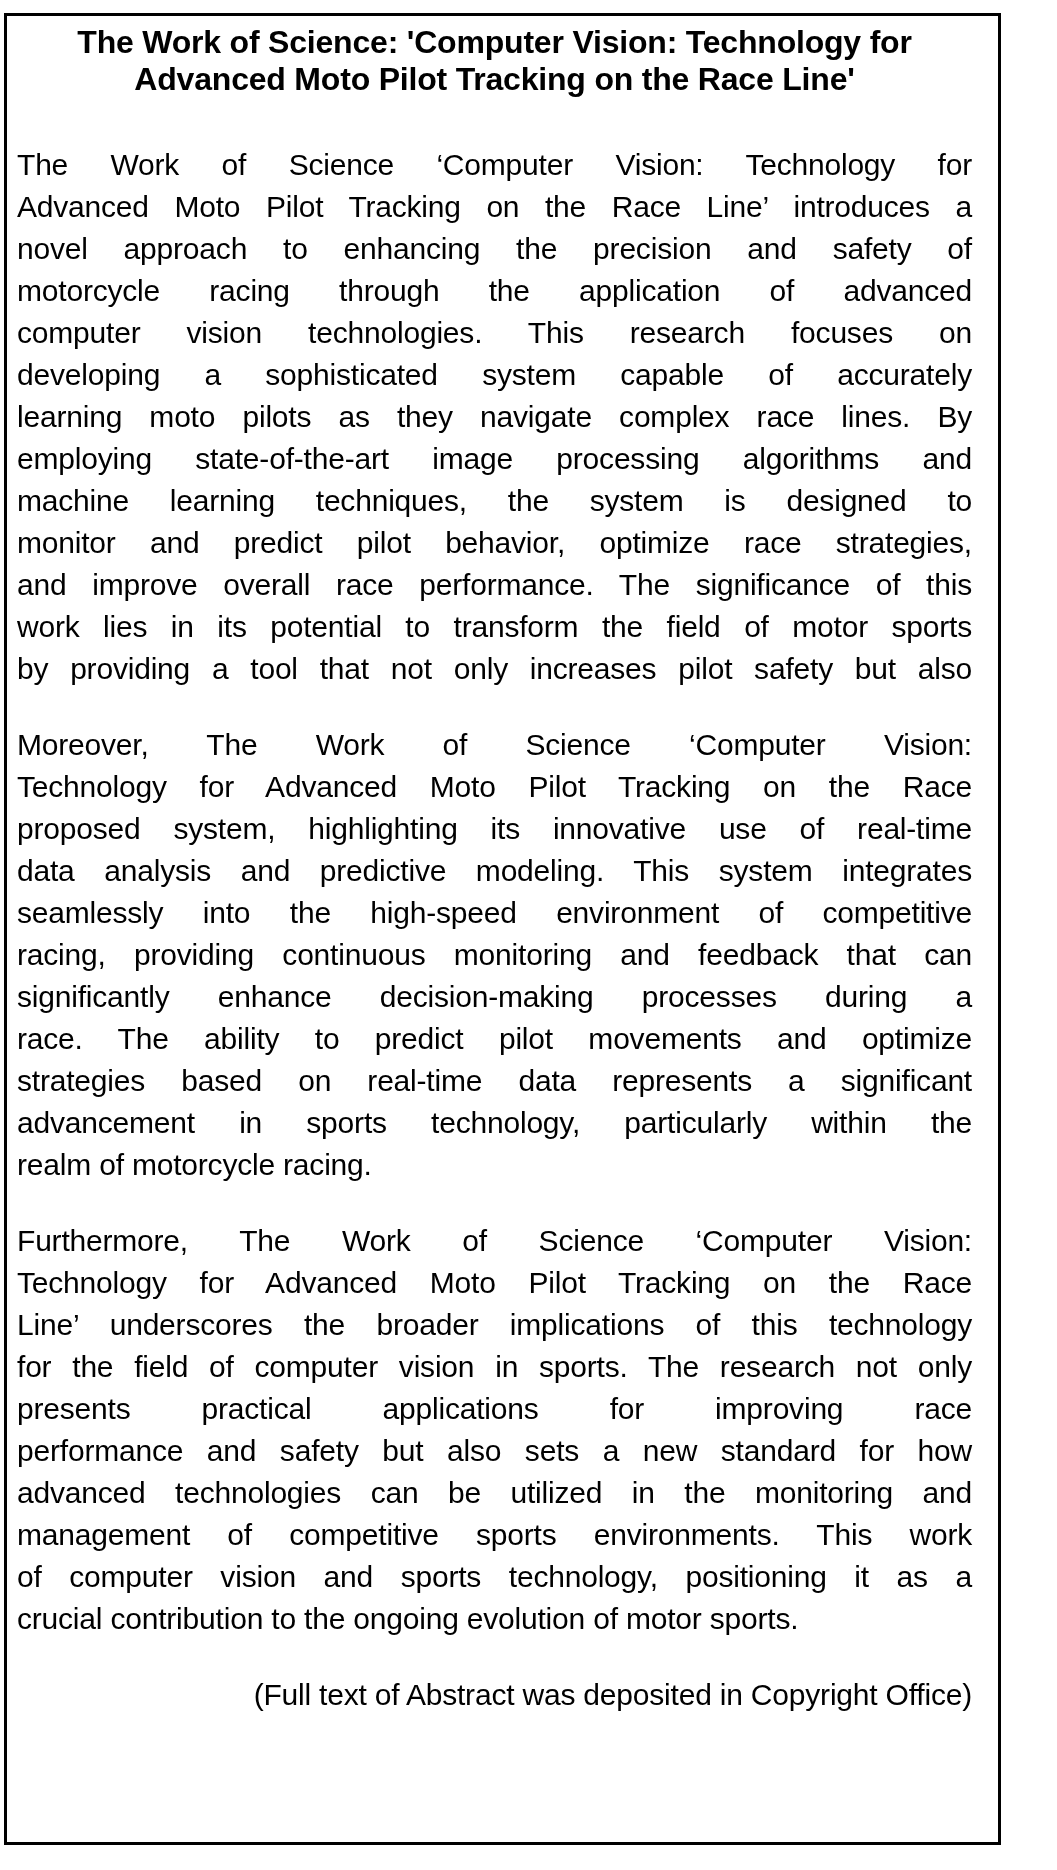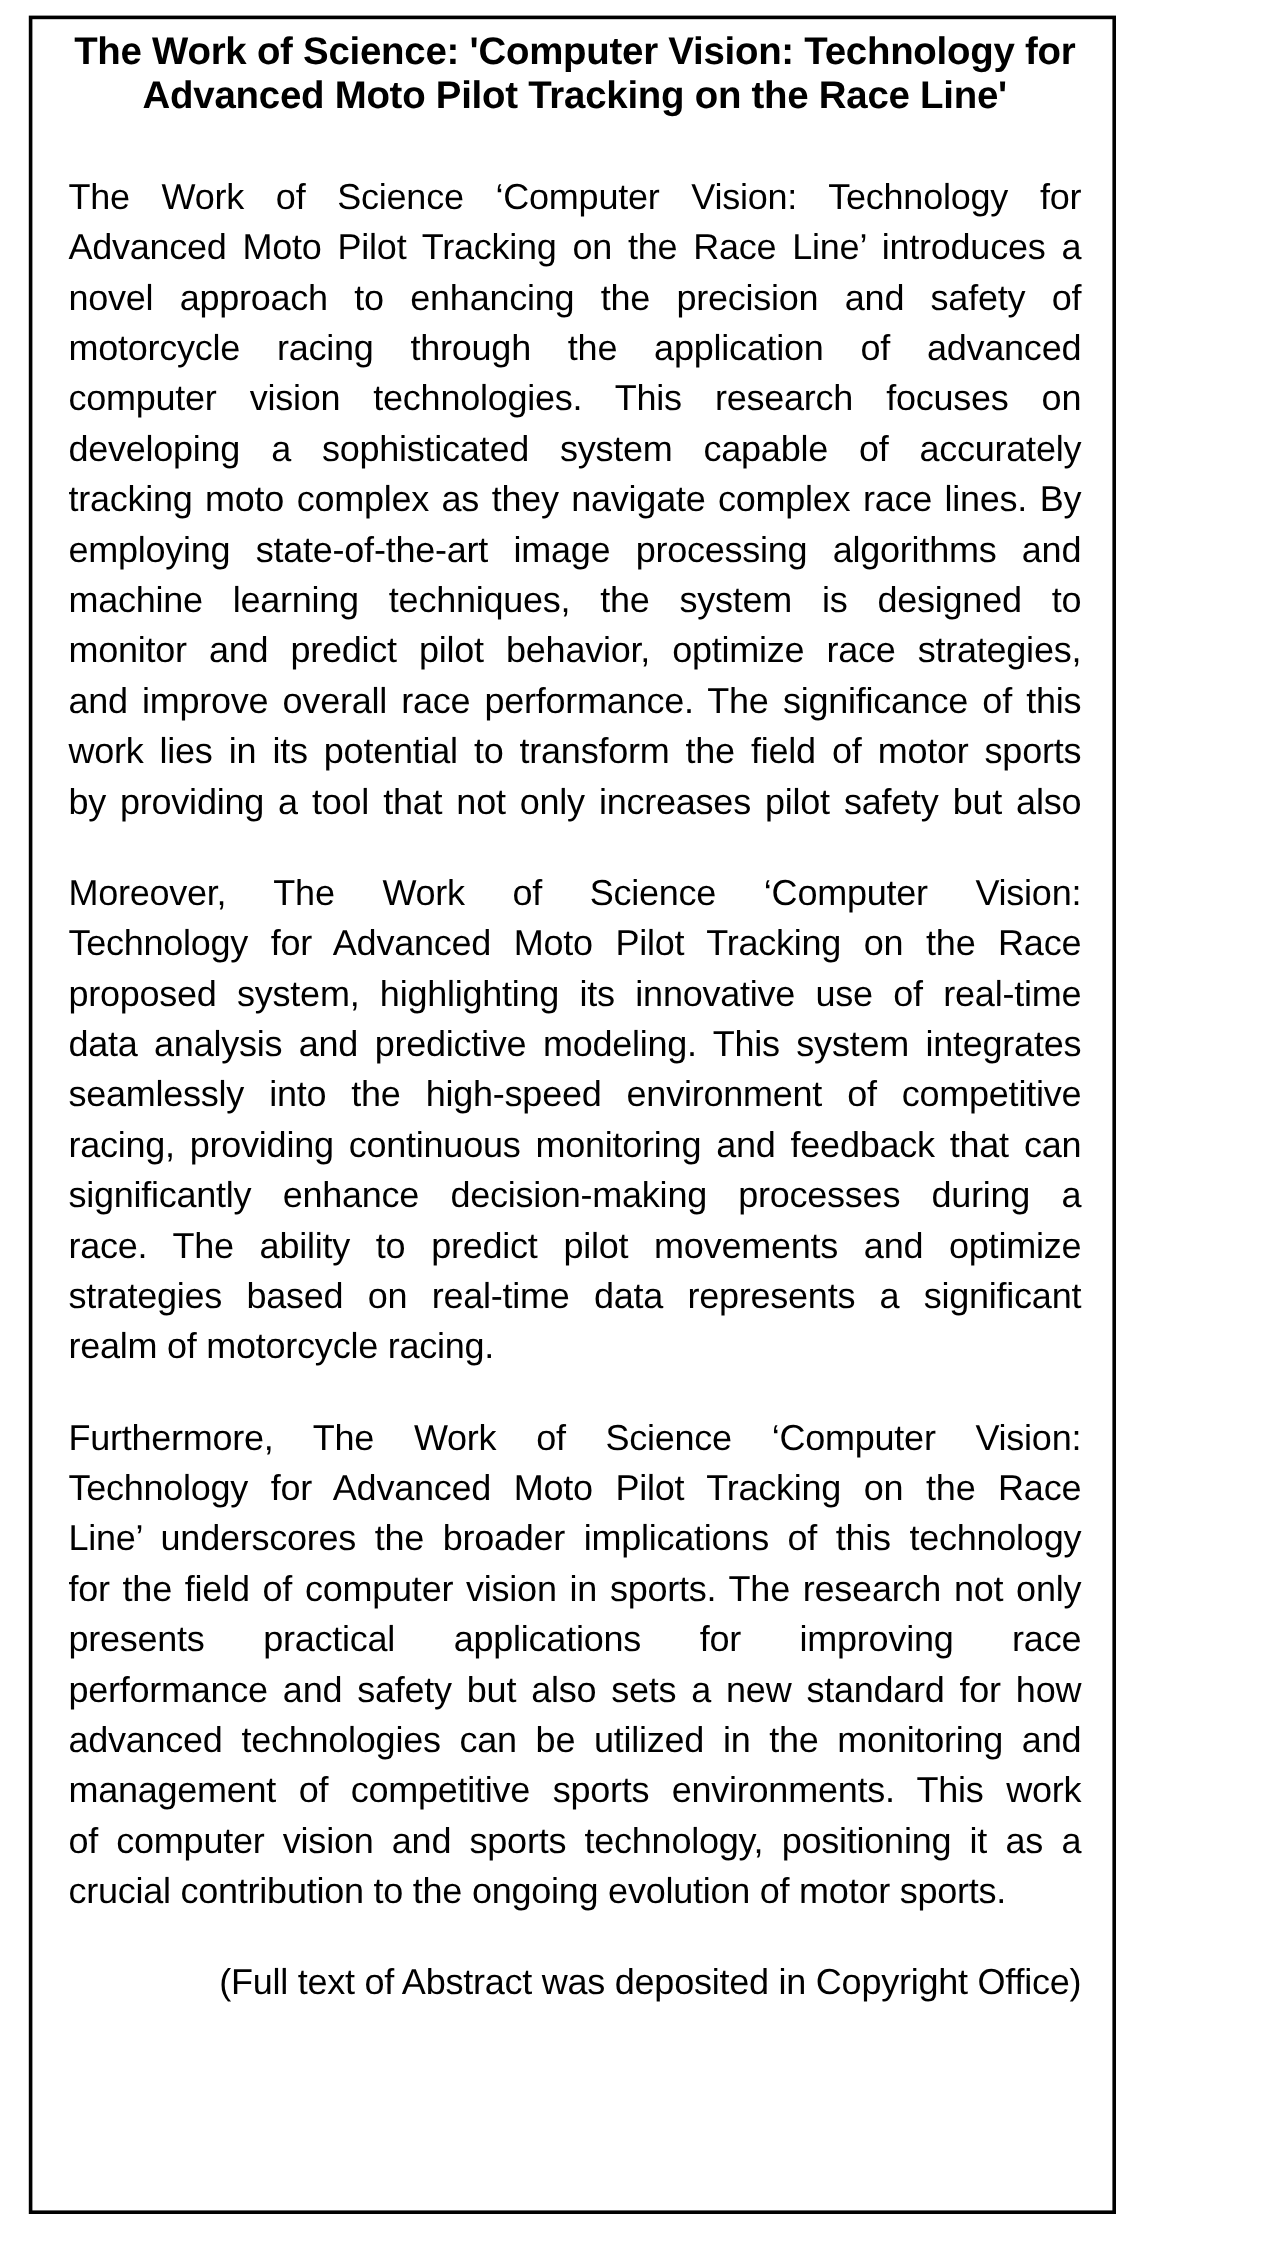--- a/index.html
+++ b/index.html
@@ -10,27 +10,27 @@
   .canvas {
     position: relative;
     width: 1057px;
     height: 1870px;
     background: #ffffff;
     font-family: "Liberation Sans", sans-serif;
     color: #000000;
   }
   .frame {
     position: absolute;
-    left: 24px;
+    left: 4px;
     top: 13px;
-    width: 906px;
+    width: 997px;
     height: 1832px;
     border: 3px solid #000000;
     box-sizing: border-box;
-    padding: 8px 26px 0 30px;
+    padding: 8px 26px 0 10px;
     overflow: hidden;
     background: #ffffff;
   }
   .title {
     margin: 0 0 46px 0;
     font-size: 32px;
     font-weight: bold;
     line-height: 37px;
     text-align: center;
     letter-spacing: -0.2px;
@@ -67,39 +67,40 @@
       <div>Advanced Moto Pilot Tracking on the Race Line'</div>
     </h1>
 
     <div class="paragraph">
       <div class="line">The Work of Science ‘Computer Vision: Technology for</div>
       <div class="line">Advanced Moto Pilot Tracking on the Race Line’ introduces a</div>
       <div class="line">novel approach to enhancing the precision and safety of</div>
       <div class="line">motorcycle racing through the application of advanced</div>
       <div class="line">computer vision technologies. This research focuses on</div>
       <div class="line">developing a sophisticated system capable of accurately</div>
-      <div class="line">tracking moto complex as they navigate complex race lines. By</div>
+      <div class="line">learning moto pilots as they navigate complex race lines. By</div>
       <div class="line">employing state-of-the-art image processing algorithms and</div>
       <div class="line">machine learning techniques, the system is designed to</div>
       <div class="line">monitor and predict pilot behavior, optimize race strategies,</div>
       <div class="line">and improve overall race performance. The significance of this</div>
       <div class="line">work lies in its potential to transform the field of motor sports</div>
       <div class="line">by providing a tool that not only increases pilot safety but also</div>
     </div>
 
     <div class="paragraph">
       <div class="line">Moreover, The Work of Science ‘Computer Vision:</div>
       <div class="line">Technology for Advanced Moto Pilot Tracking on the Race</div>
       <div class="line">proposed system, highlighting its innovative use of real-time</div>
       <div class="line">data analysis and predictive modeling. This system integrates</div>
       <div class="line">seamlessly into the high-speed environment of competitive</div>
       <div class="line">racing, providing continuous monitoring and feedback that can</div>
       <div class="line">significantly enhance decision-making processes during a</div>
       <div class="line">race. The ability to predict pilot movements and optimize</div>
       <div class="line">strategies based on real-time data represents a significant</div>
+      <div class="line">advancement in sports technology, particularly within the</div>
       <div class="line last">realm of motorcycle racing.</div>
     </div>
 
     <div class="paragraph">
       <div class="line">Furthermore, The Work of Science ‘Computer Vision:</div>
       <div class="line">Technology for Advanced Moto Pilot Tracking on the Race</div>
       <div class="line">Line’ underscores the broader implications of this technology</div>
       <div class="line">for the field of computer vision in sports. The research not only</div>
       <div class="line">presents practical applications for improving race</div>
       <div class="line">performance and safety but also sets a new standard for how</div>

